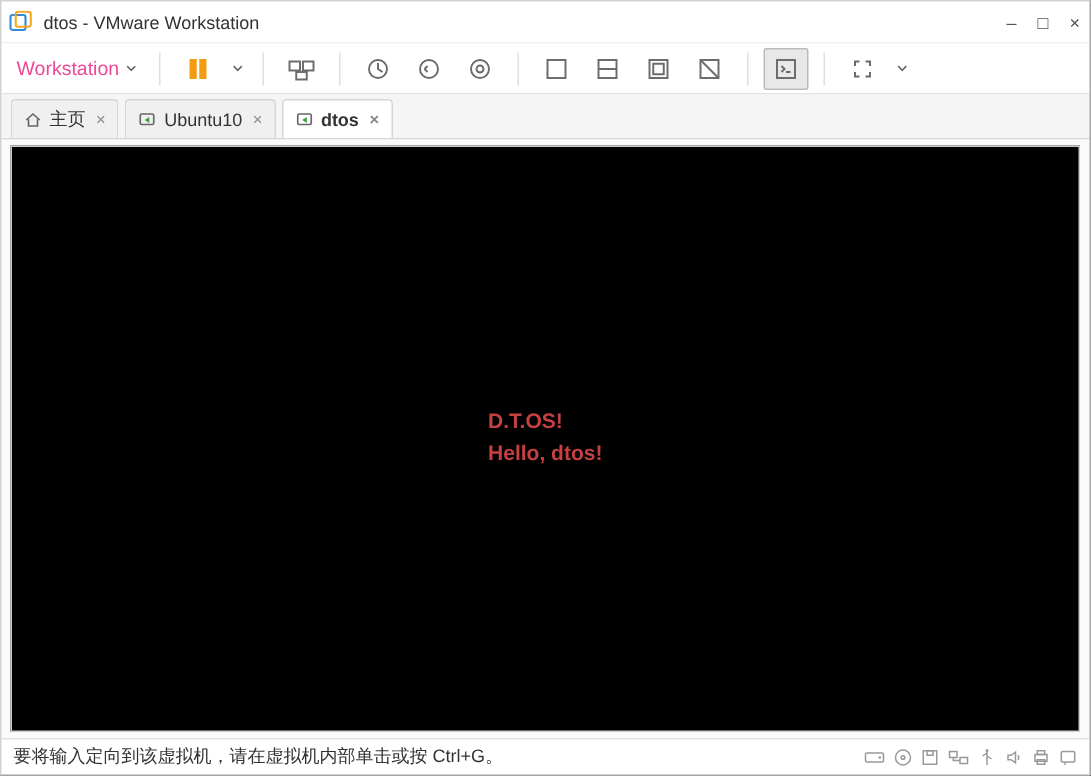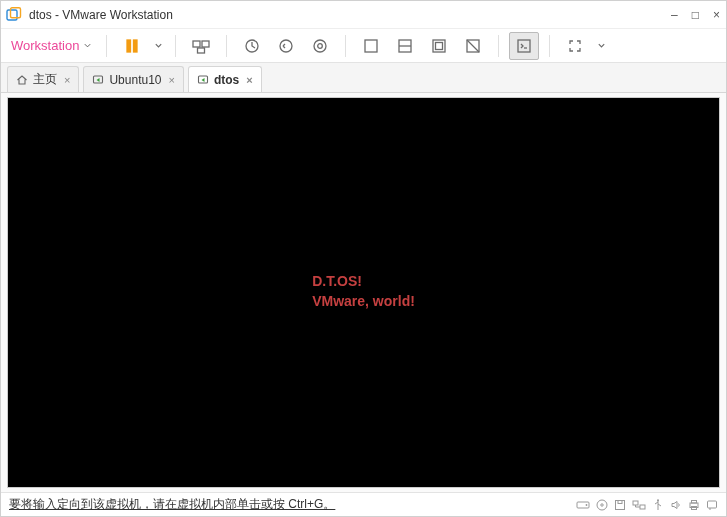--- a/index.html
+++ b/index.html
@@ -29,21 +29,21 @@
   .tab .close { color: #888; font-size: 11px; margin-left: 2px; }
   .tab .ticon { width: 12px; height: 12px; display:flex; align-items:center; justify-content:center; }
 
   
   .vm-area { flex: 1; background: #fafafa; padding: 4px 6px; display: flex; }
   .vm-frame { flex: 1; background: #000; border: 1px solid #ccc; position: relative; overflow: hidden; }
   .vm-text { position: absolute; left: 50%; top: 50%; transform: translate(-50%, -50%); color: #c54040; font-family: "Courier New", monospace; font-size: 14px; font-weight: bold; text-align: left; white-space: pre; line-height: 1.4; }
 
   
   .statusbar { height: 24px; display: flex; align-items: center; padding: 0 8px; background: #fff; border-top: 1px solid #e3e3e3; font-size: 12px; color: #333; gap: 6px; }
-  .statusbar .msg { flex: 1; text-decoration: underline; }
+  .statusbar .msg { flex: 1; }
   .status-icons { display: flex; gap: 6px; color: #888; }
   .status-icons span { display:flex; align-items:center; }
 
   .caret svg, .mini-caret svg { stroke:#555; fill:none; }
 </style>
 </head>
 <body>
 
 <div class="titlebar">
   <span class="appicon">
@@ -185,21 +185,21 @@
         </svg>
     </span>
     <span>dtos</span>
     <span class="close">×</span>
   </div>
 </div>
 
 <div class="vm-area">
   <div class="vm-frame">
     <div class="vm-text"><span>D.T.OS!</span>
-<span>VMware, world!</span></div>
+<span>Hello, dtos!</span></div>
   </div>
 </div>
 
 <div class="statusbar">
   <span class="msg">要将输入定向到该虚拟机，请在虚拟机内部单击或按 Ctrl+G。</span>
   <div class="status-icons">
     <span>
         <svg width="14" height="12" viewBox="0 0 14 12">
           <rect x="1" y="3" width="12" height="6" rx="1" fill="none" stroke="#999"></rect>
           <circle cx="10.5" cy="6" r="0.9" fill="#999"></circle>

